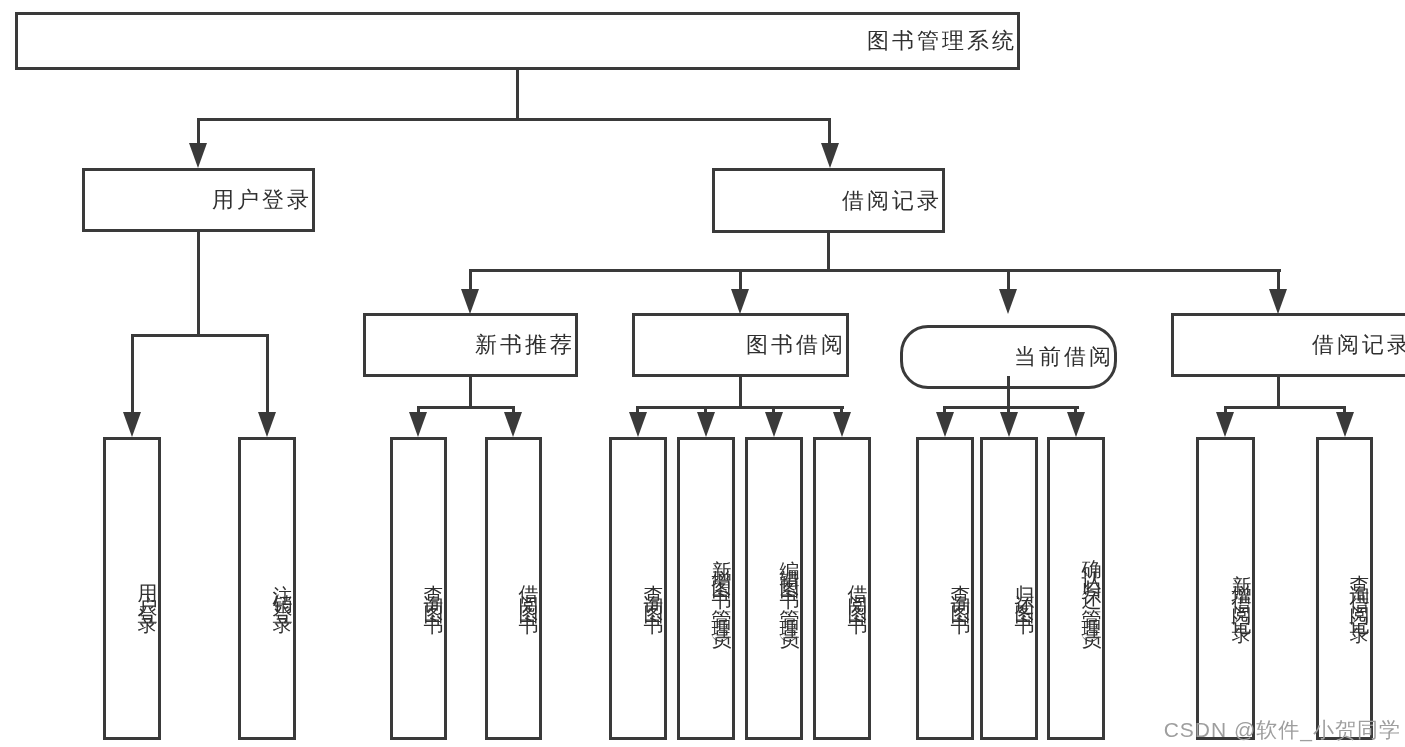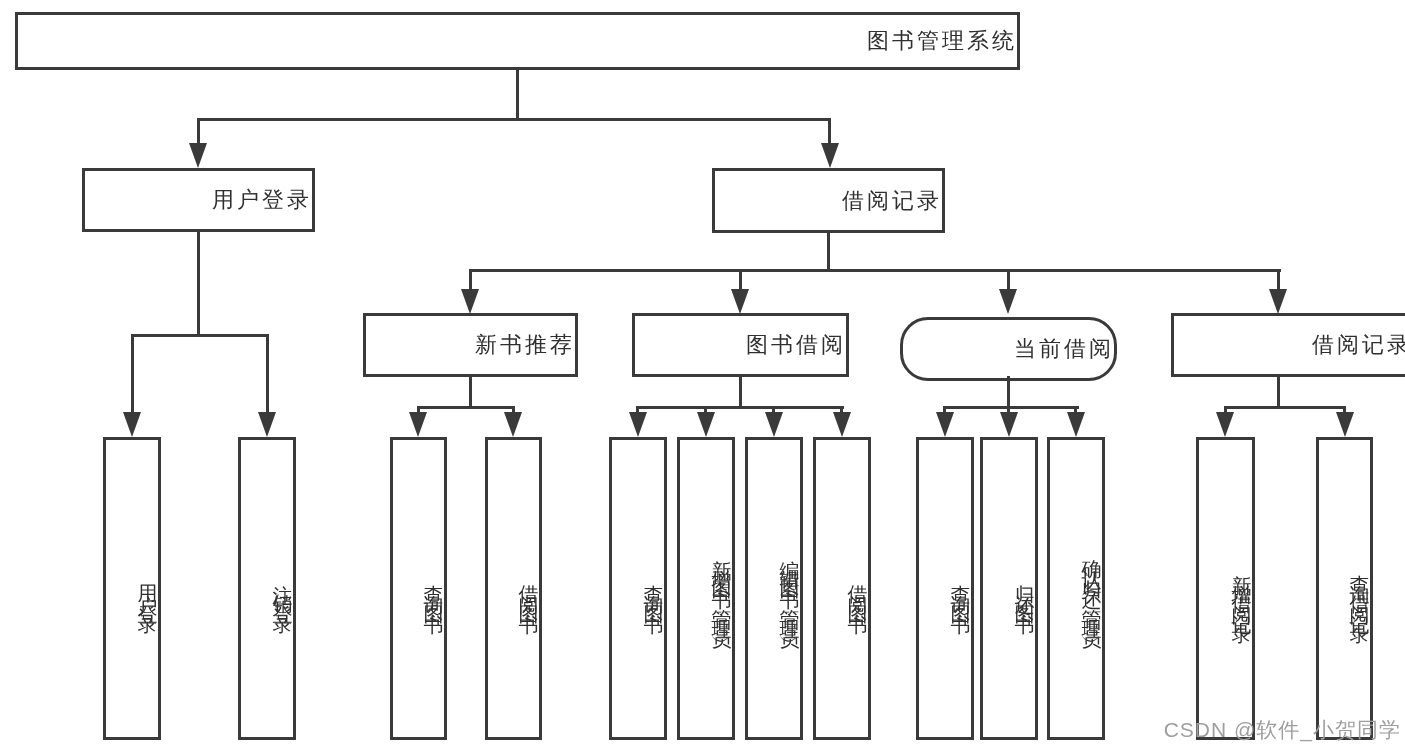--- a/index.html
+++ b/index.html
@@ -51,21 +51,21 @@
   </div>
 
   <div class="box hbox" style="left:363px;top:313px;width:215px;height:64px;">
     <span>新书推荐</span>
   </div>
 
   <div class="box hbox" style="left:632px;top:313px;width:217px;height:64px;">
     <span>图书借阅</span>
   </div>
 
-  <div class="box hbox" style="left:900px;top:317px;width:217px;height:64px;border-radius:28px;">
+  <div class="box hbox" style="left:900px;top:325px;width:217px;height:64px;border-radius:28px;">
     <span>当前借阅</span>
   </div>
 
   <div class="box hbox" style="left:1171px;top:313px;width:244px;height:64px;">
     <span>借阅记录</span>
   </div>
 
   <div class="box vbox" style="left:103px;top:437px;width:58px;height:303px;">
     <span>用户登录</span>
   </div>

